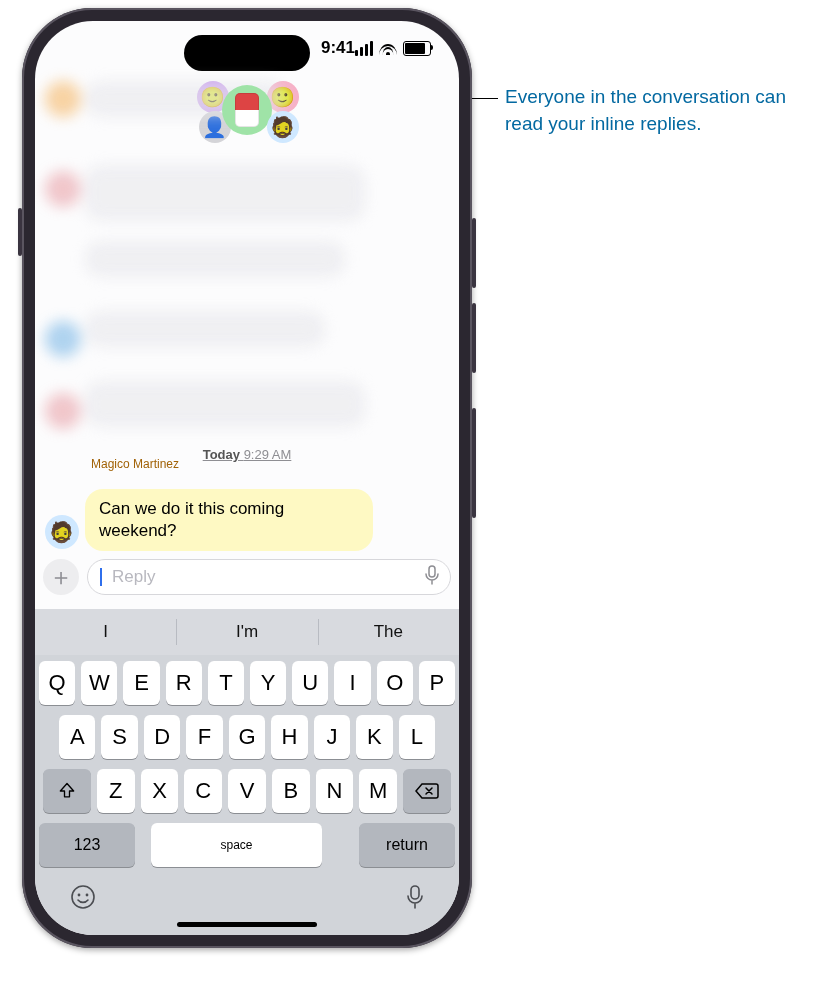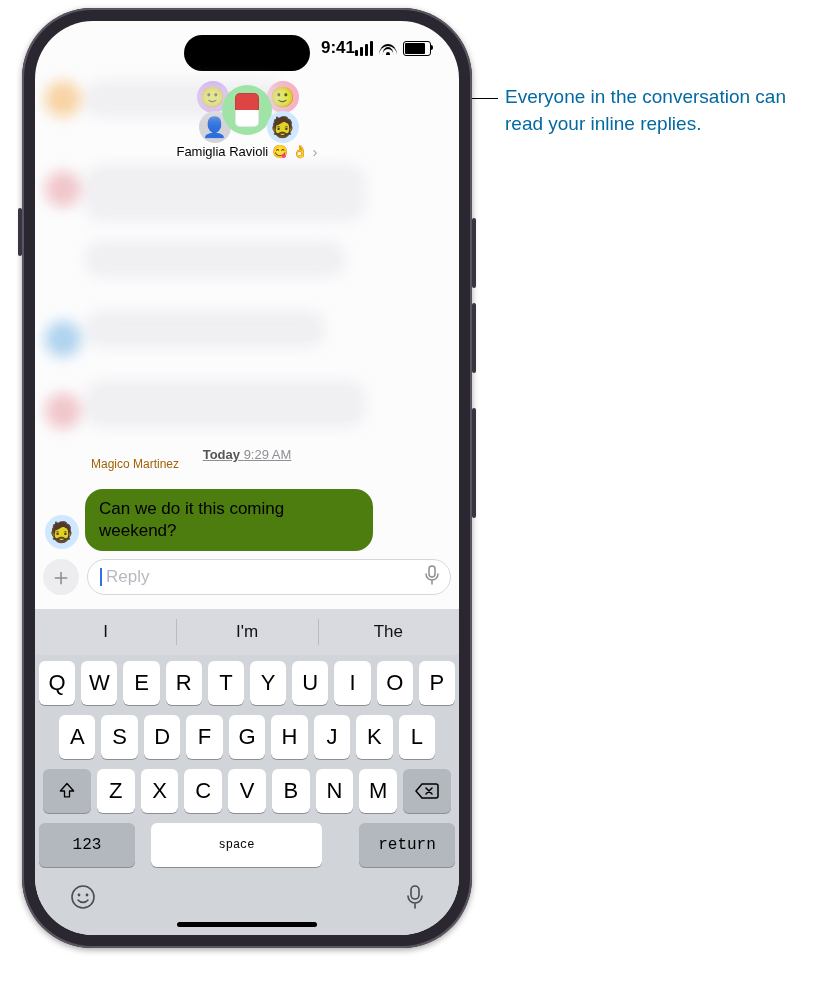--- a/index.html
+++ b/index.html
@@ -129,21 +129,21 @@
 
   
   .sender-name{
     position:absolute;
     top:436px;left:56px;color:#a16207;font-size:12px;
   }
   .focus-msg{
     position:absolute;
     top:468px;left:50px;
     max-width:260px;
-    background:#4d7c0f;border-radius:18px;
+    background:#fef9c3;border-radius:18px;
     padding:9px 14px;
     font-size:17px;line-height:1.3;
     color:#000;
   }
   .focus-avatar{
     position:absolute;
     top:494px;left:10px;
     width:34px;height:34px;border-radius:50%;
     background:#cfe8ff;display:flex;align-items:center;justify-content:center;font-size:20px;
   }
@@ -162,21 +162,21 @@
   .reply-field{
     flex:1;height:36px;border-radius:18px;border:1.5px solid #d7d7db;
     background:#fff;display:flex;align-items:center;padding:0 12px;
     box-sizing:border-box;position:relative;
   }
   .reply-field .cursor{
     position:absolute;left:12px;top:8px;bottom:8px;width:2px;background:#2f6fec;
     animation:blink 1s steps(1) infinite;
   }
   @keyframes blink{50%{opacity:0}}
-  .reply-field .ph{color:#b8b8bf;font-size:17px;margin-left:6px;}
+  .reply-field .ph{color:#b8b8bf;font-size:17px;margin-left:12px;}
   .mic-icon{position:absolute;right:10px;top:50%;transform:translateY(-50%);color:#8e8e93;}
 
   
   .predict-row{
     position:absolute;top:588px;left:0;right:0;height:46px;
     background:#d8dadf;
     display:flex;
   }
   .predict-cell{
     flex:1;display:flex;align-items:center;justify-content:center;
@@ -198,21 +198,21 @@
     background:#fff;border-radius:6px;
     box-shadow:0 1px 0 #8b8e93;
     height:44px;flex:1;max-width:38px;
     display:flex;align-items:center;justify-content:center;
     font-size:22px;font-weight:400;color:#000;
   }
   .krow2{padding:0 20px;}
   .krow3{padding:0 4px;}
   .key-special{background:#b3b7be;color:#000;flex:0 0 48px;max-width:none;}
   .key-shift svg{width:20px;height:20px;}
-  .krow4{gap:16px;font-family:Liberation Mono, monospace;}
+  .krow4{gap:16px;}
   .key-123{flex:0 0 96px;max-width:none;background:#b3b7be;font-size:16px;}
   .key-space{flex:1;max-width:none;font-size:12px;}
   .key-return{flex:0 0 96px;max-width:none;background:#b3b7be;font-size:16px;margin-left:21px;}
   .kb-bottom{
     display:flex;justify-content:space-between;align-items:center;
     padding:6px 30px 0;
     color:#4b4d52;
   }
   .home-ind{
     position:absolute;bottom:8px;left:50%;transform:translateX(-50%);
@@ -283,26 +283,20 @@
           </div>
         <div class="av av-c">
             <span class="can"></span>
           </div>
         <div class="av av-sm av3">
             <span class="ios-face">🙂</span>
           </div>
         <div class="av av-sm av4">
             <span class="ios-face">🧔</span>
           </div>
-      </div>
-      <div class="group-title">
-        <span>Famiglia Ravioli</span>
-        <span>😋</span>
-        <span>👌</span>
-        <span class="chev">›</span>
       </div>
     </div>
 
     <div class="blurred-area">
       <div class="dot" style="left:10px;top:-90px;background:#f4b15a"></div>
       <div class="msg" style="left:50px;top:-90px;width:200px;height:36px"></div>
       <div class="dot" style="left:10px;top:0px;background:#e79aa1"></div>
       <div class="msg" style="left:50px;top:-6px;width:280px;height:56px"></div>
       <div class="msg" style="left:50px;top:70px;width:260px;height:36px"></div>
       <div class="dot" style="left:10px;top:150px;background:#6fb1e4"></div>

